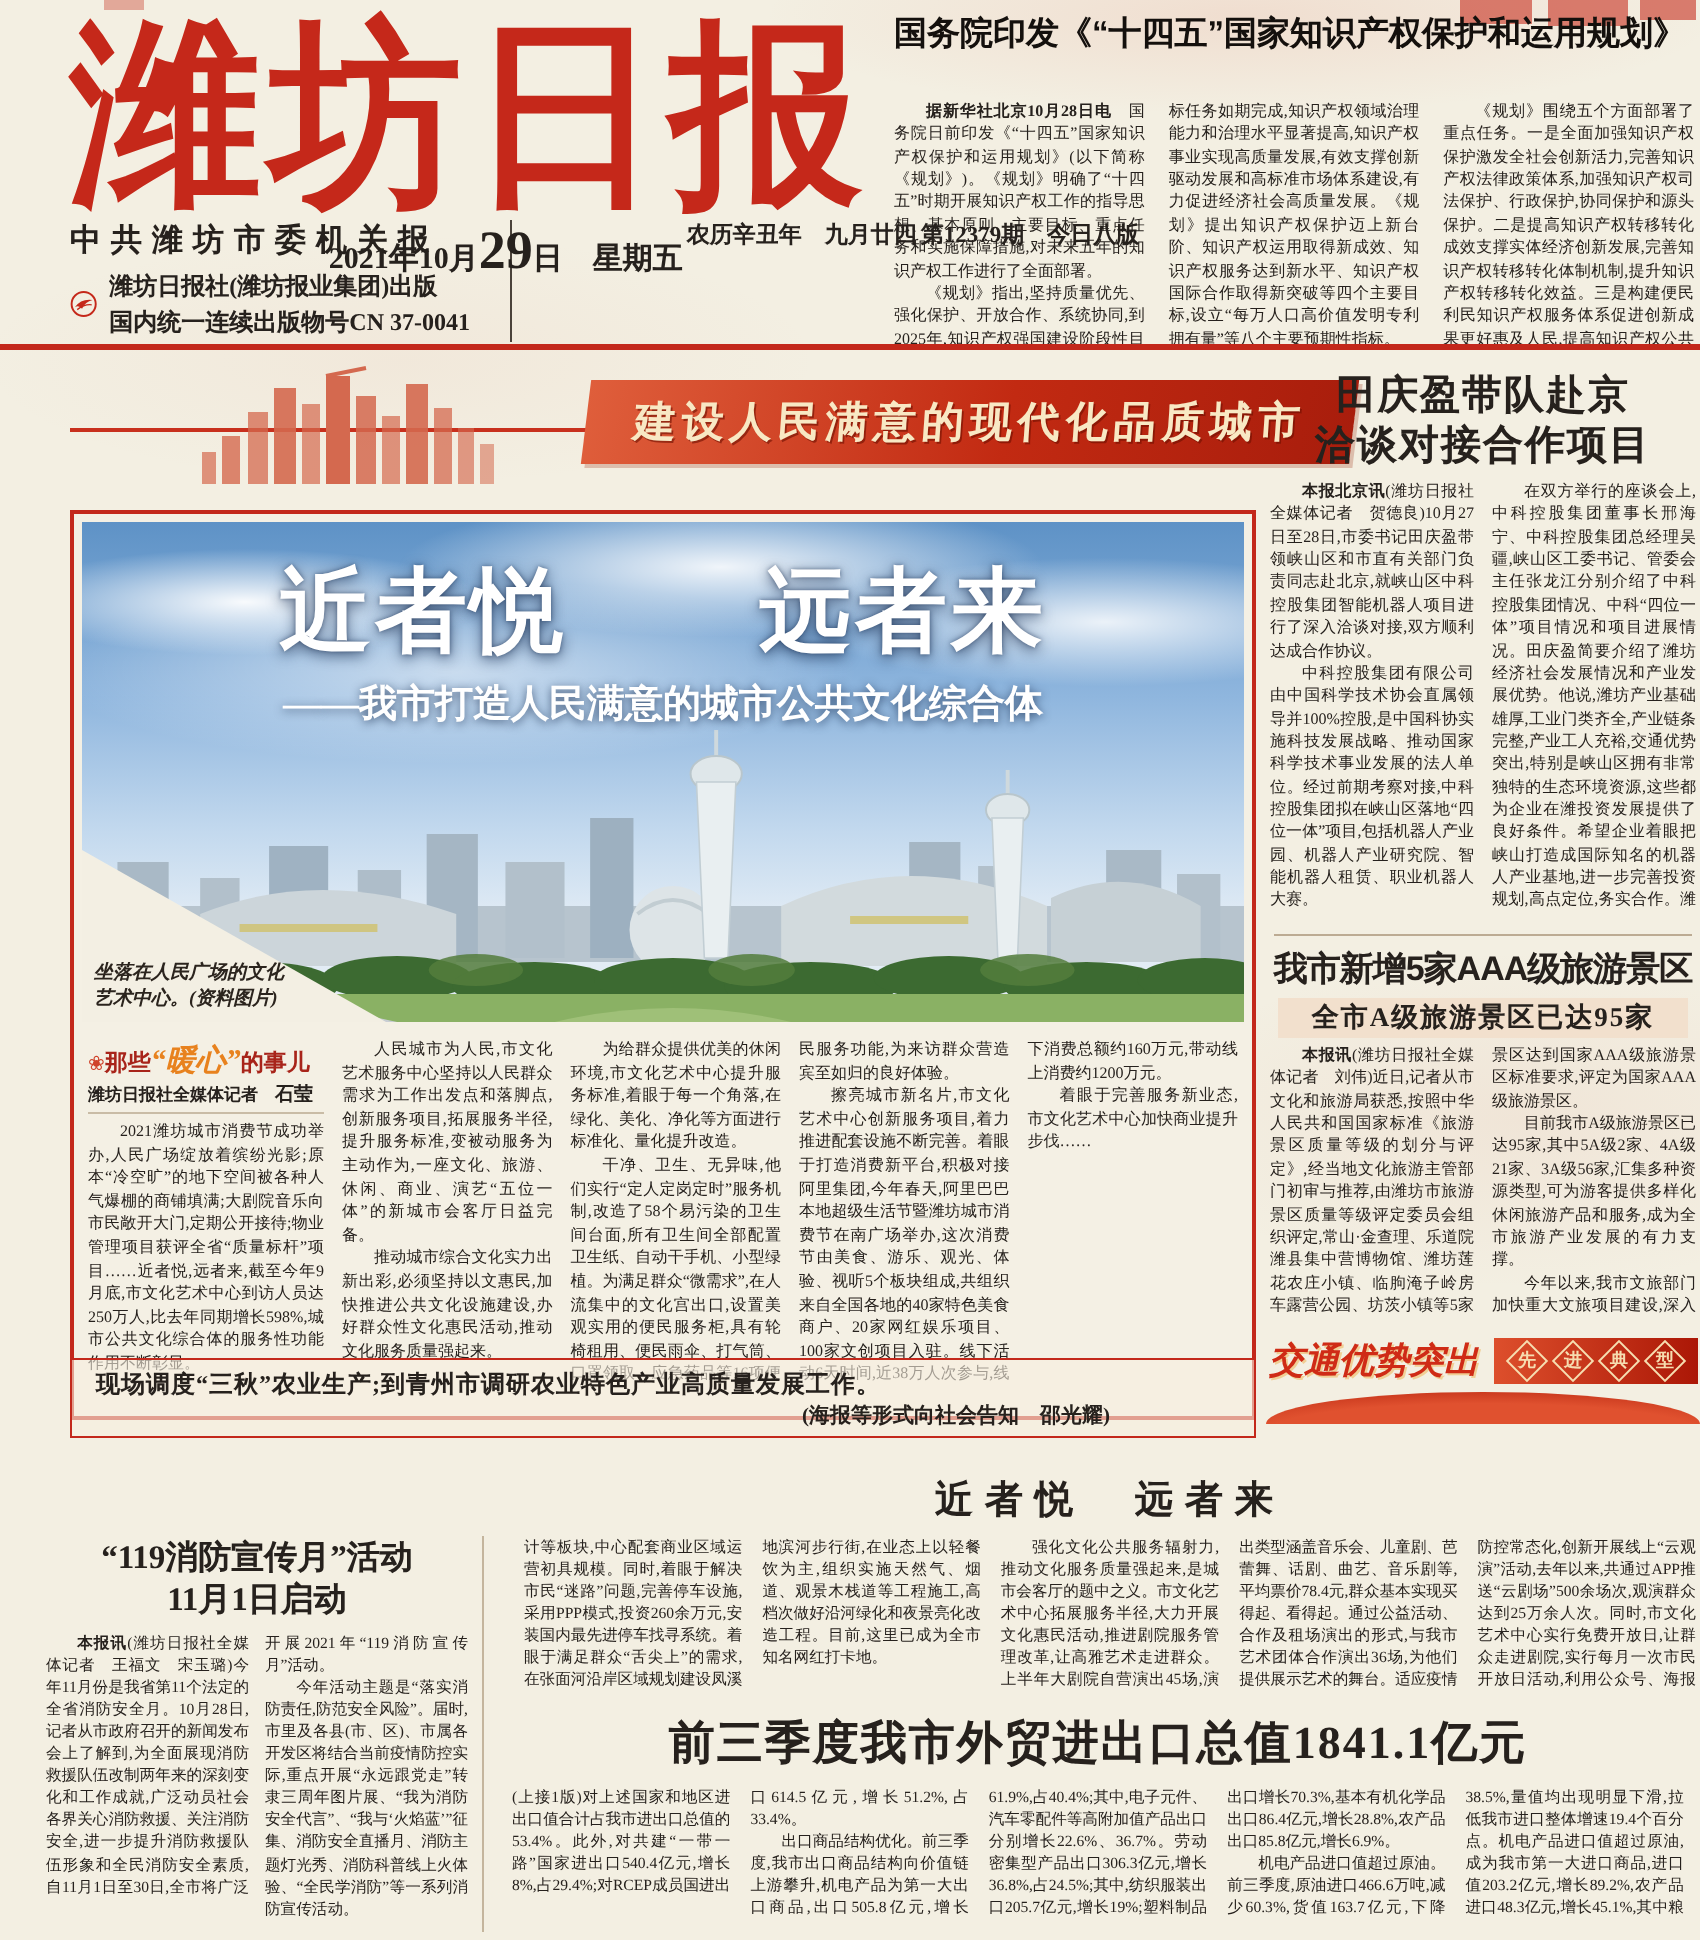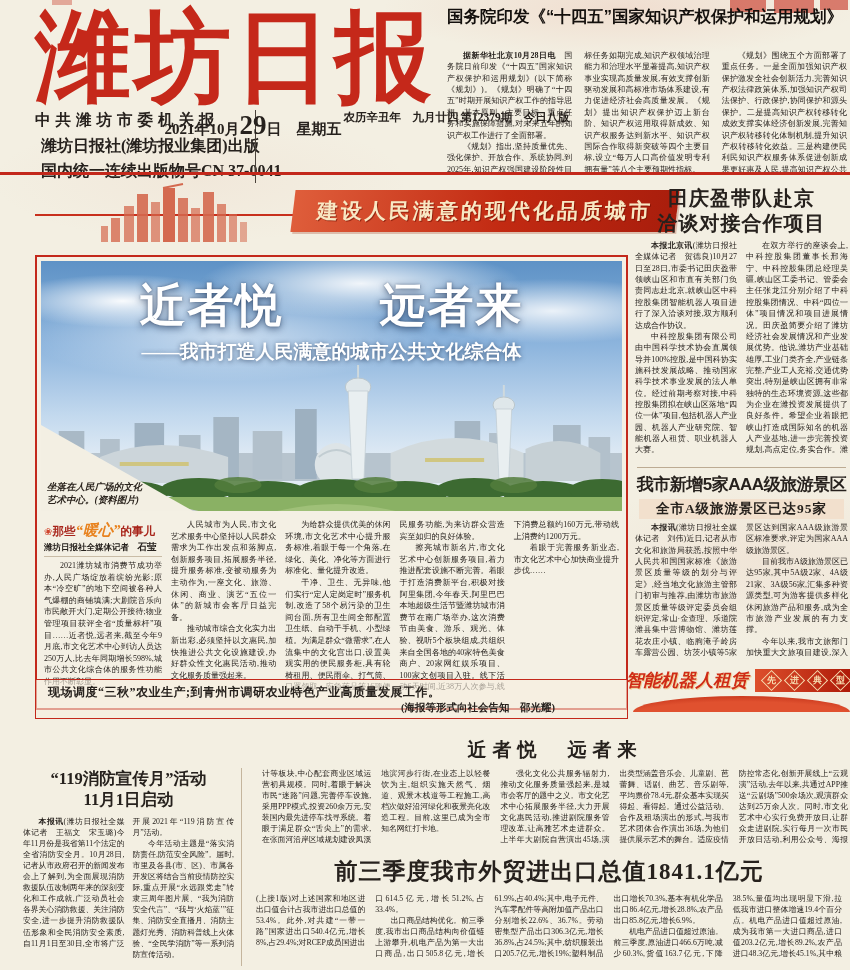--- a/index.html
+++ b/index.html
@@ -17,21 +17,21 @@
   .b4{left:52px;top:0;width:20px;height:5px;background:rgba(201,62,46,.4);}
 
   
   .masthead{position:absolute;left:35px;top:8px;width:412px;height:160px;}
   .mh-title{font-family:"Liberation Serif",serif;font-weight:900;color:#c5281a;
     font-size:96px;line-height:1.04;letter-spacing:4px;white-space:nowrap;transform:scaleY(1.04);}
   .mh-bottom{display:flex;align-items:stretch;margin-top:2px;}
   .mh-left{width:200px;}
   .mh-organ{font-weight:900;font-size:15.5px;letter-spacing:5px;white-space:nowrap;}
   .mh-pubrow{display:flex;align-items:center;gap:6px;margin-top:3px;}
-  .mh-publines{font-weight:700;font-size:16px;line-height:1.55;white-space:nowrap;}
+  .mh-publines{font-weight:700;font-size:12px;line-height:1.55;white-space:nowrap;}
   .mh-date{border-left:1.5px solid #4a423a;margin-left:20px;padding-left:16px;
     display:flex;flex-direction:row;justify-content:center;gap:2px;width:190px;}
   .mh-dmain{font-weight:900;font-size:15px;white-space:nowrap;}
   .mh-dmain b{font-size:27px;font-weight:900;}
   .mh-dsub{font-weight:700;font-size:11.5px;text-align:center;white-space:nowrap;}
 
   
   .top-art{position:absolute;left:447px;top:6px;width:400px;height:164px;}
   .top-art-h{font-family:"Liberation Sans","DejaVu Sans",sans-serif;font-weight:900;
     font-size:16.5px;white-space:nowrap;letter-spacing:0;color:#14100d;}
@@ -292,21 +292,21 @@
     <div class="r-h2">我市新增5家AAA级旅游景区</div>
     <div class="r-sub">全市A级旅游景区已达95家</div>
     <div class="r-body2">
       <p><b class="lead">本报讯</b><span>(潍坊日报社全媒体记者　刘伟)近日,记者从市文化和旅游局获悉,按照中华人民共和国国家标准《旅游景区质量等级的划分与评定》,经当地文化旅游主管部门初审与推荐,由潍坊市旅游景区质量等级评定委员会组织评定,常山·金查理、乐道院潍县集中营博物馆、潍坊莲花农庄小镇、临朐淹子岭房车露营公园、坊茨小镇等5家景区达到国家AAA级旅游景区标准要求,评定为国家AAA级旅游景区。</span></p>
       <p>目前我市A级旅游景区已达95家,其中5A级2家、4A级21家、3A级56家,汇集多种资源类型,可为游客提供多样化休闲旅游产品和服务,成为全市旅游产业发展的有力支撑。</p>
       <p>今年以来,我市文旅部门加快重大文旅项目建设,深入推动文化旅游融合发展,持续完善公共文化服务体系,不断提升文化旅游服务质量,为全市文化旅游强劲发展提供了坚强的组织保障。同时,创新形式、策划活动,充分发挥市场主体和行业协会作用,加快推进精品线路建设,推动乡村游、自驾游“热”起来,推进了旅游项目和产业的蓬勃发展。</p>
     </div>
     <div class="rb">
       <div class="rb-hill"></div>
       <div class="rb-row">
-        <span class="rb-text">智能机器人租赁</span>
+        <span class="rb-text">交通优势突出</span>
         <span class="rb-band">
           <span class="dia">
               <span>先</span>
             </span>
           <span class="dia">
               <span>进</span>
             </span>
           <span class="dia">
               <span>典</span>
             </span>

